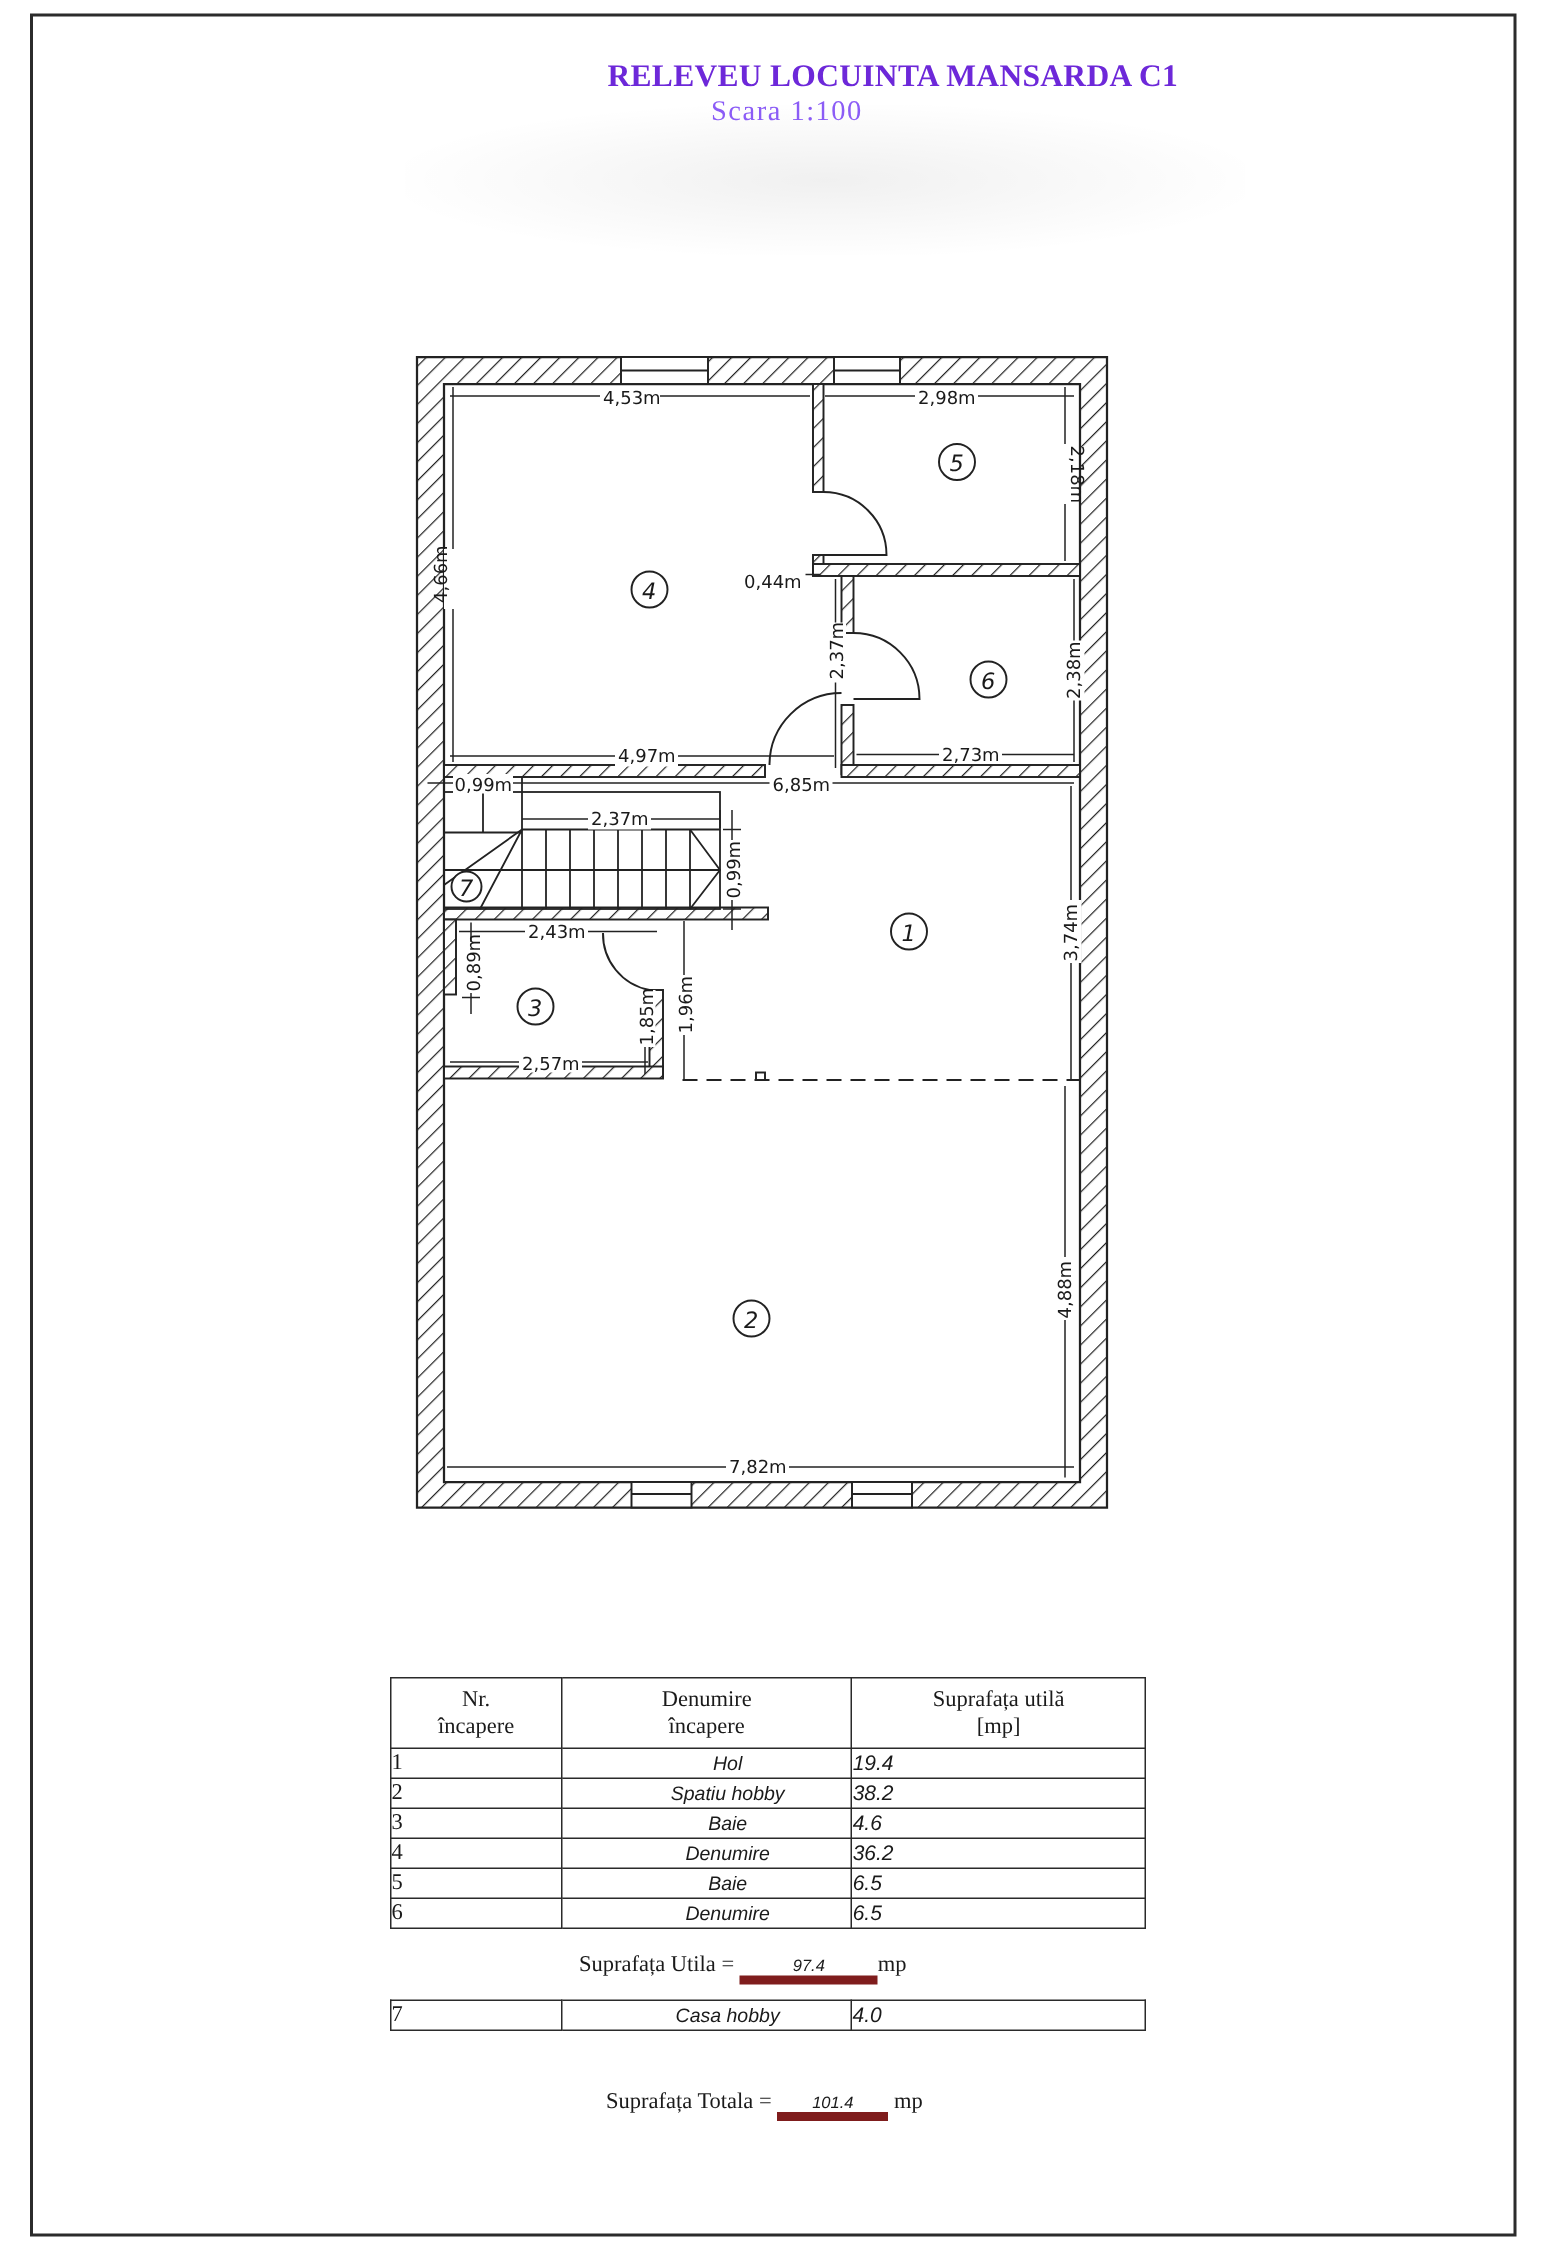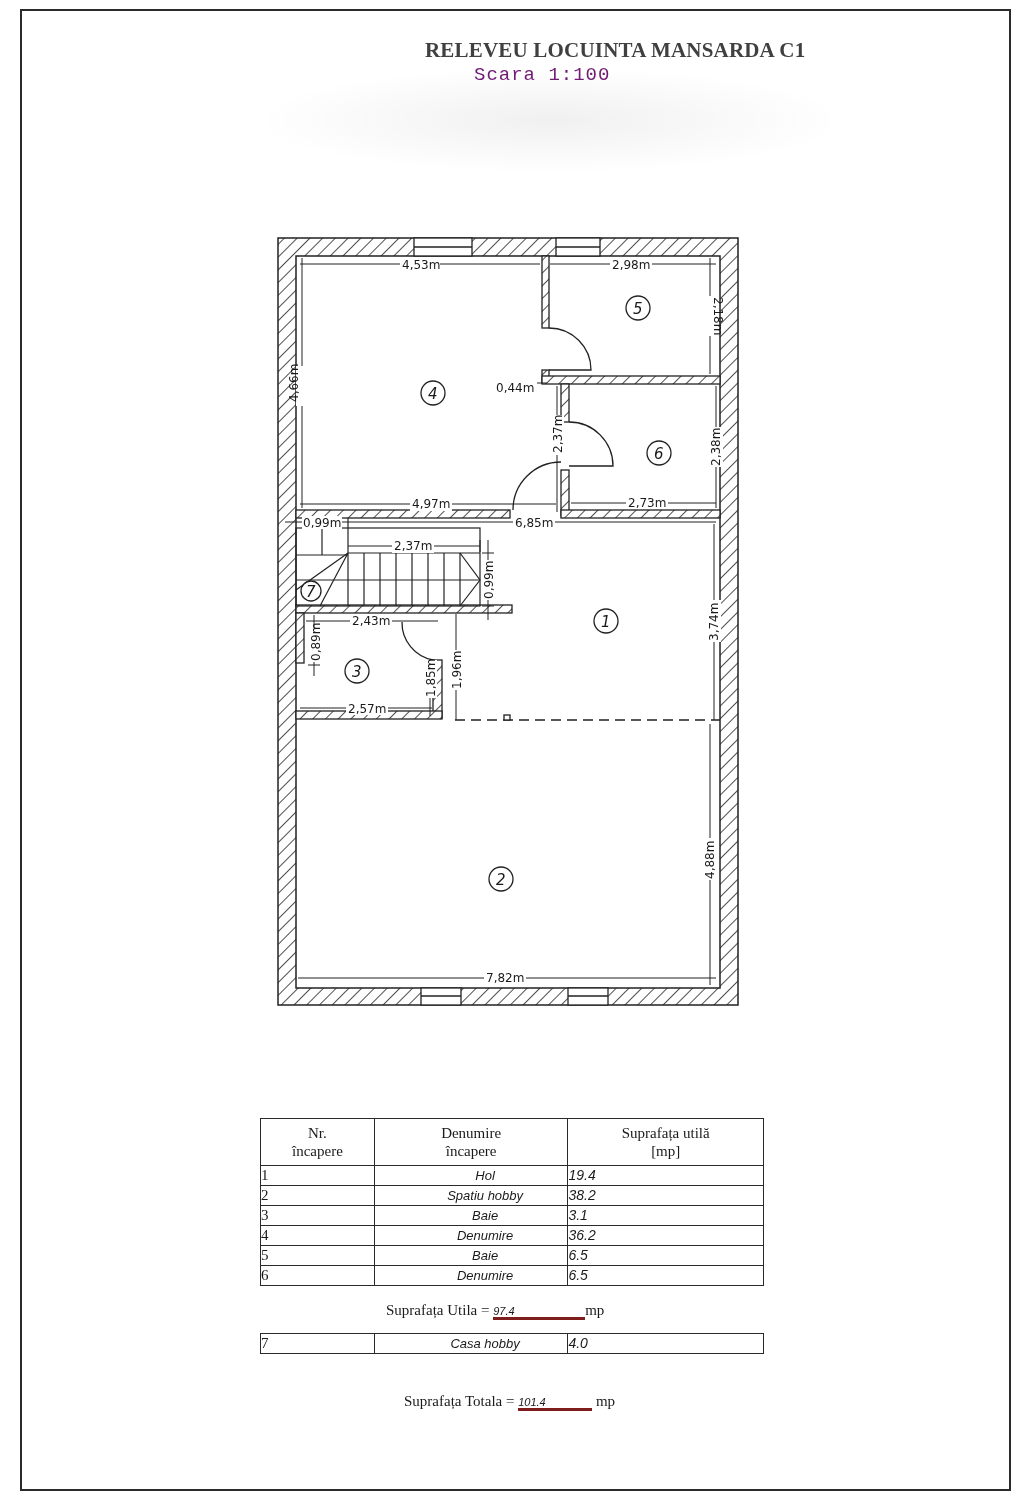--- a/index.html
+++ b/index.html
@@ -1,32 +1,32 @@
 <!DOCTYPE html>
 <html><head>
 <meta charset="utf-8">
 <style>
   html, body { margin:0; padding:0; background:#ffffff; }
   body { width:1032px; height:1504px; position:relative; overflow:hidden; font-family:"Liberation Serif", serif; color:#1a1a1a; }
   .page-border { position:absolute; left:20px; top:9px; width:991px; height:1482px; border:2px solid #2b2b2b; box-sizing:border-box; }
   .smudge { position:absolute; left:270px; top:70px; width:560px; height:100px; background:radial-gradient(ellipse at center, rgba(0,0,0,0.06) 0%, rgba(0,0,0,0.02) 50%, rgba(0,0,0,0) 75%); }
-  .title { position:absolute; left:405px; top:38px; font-family:"Liberation Serif", serif; font-weight:bold; font-size:21px; letter-spacing:0.2px; color:#404040; white-space:nowrap;margin-left:20px; }
-  .scale { position:absolute; left:474px; top:64px; font-family:Liberation Mono, monospace; font-size:19px; color:#701a75; font-weight:normal; letter-spacing:1px; white-space:nowrap; }
+  .title { position:absolute; left:405px; top:38px; font-family:"Liberation Serif", serif; font-weight:bold; font-size:21px; letter-spacing:0.2px; color:#6d28d9; white-space:nowrap; }
+  .scale { position:absolute; left:474px; top:64px; font-family:Liberation Serif, serif; font-size:19px; color:#8b5cf6; font-weight:normal; letter-spacing:1px; white-space:nowrap; }
   svg.plan { position:absolute; left:0; top:0; }
   .dim { font-family:"DejaVu Sans", sans-serif; font-size:12px; fill:#1a1a1a; }
   .rnum { font-family:"DejaVu Sans", sans-serif; font-size:15px; fill:#1a1a1a; font-style:italic; }
   table.rooms { position:absolute; border-collapse:collapse; font-size:14px; }
   table.rooms td, table.rooms th { border:1.5px solid #2a2a2a; padding:0; font-weight:normal; }
   table.rooms th { font-family:"Liberation Serif", serif; font-size:15px; line-height:18px; height:46px; }
   table.rooms td { height:19px; line-height:17px; }
   td.nr { font-family:"Liberation Serif", serif; font-size:15px; }
   td.name { font-family:"Liberation Sans", sans-serif; font-style:italic; font-size:13px; text-align:center; padding-left:28px !important; }
   td.area { font-family:"Liberation Sans", sans-serif; font-style:italic; font-size:14px; }
   .sumline { position:absolute; font-family:"Liberation Serif", serif; font-size:15px; white-space:nowrap; }
-  .sumval { display:inline-block; border-bottom:3px solid #7f1d1d; font-family:"Liberation Sans", sans-serif; font-style:italic; font-size:11px; text-align:left; vertical-align:baseline; }
+  .sumval { display:inline-block; border-bottom:6px solid #7f1d1d; font-family:"Liberation Sans", sans-serif; font-style:italic; font-size:11px; text-align:center; vertical-align:baseline; }
 </style>
 </head>
 <body>
 
 <div class="page-border"></div>
 <div class="smudge"></div>
 
 <div class="title">RELEVEU LOCUINTA MANSARDA C1</div>
 <div class="scale">Scara 1:100</div>
 
@@ -216,21 +216,21 @@
     <td class="area">19.4</td>
   </tr>
   <tr>
     <td class="nr">2</td>
     <td class="name">Spatiu hobby</td>
     <td class="area">38.2</td>
   </tr>
   <tr>
     <td class="nr">3</td>
     <td class="name">Baie</td>
-    <td class="area">3.1</td>
+    <td class="area">4.6</td>
   </tr>
   <tr>
     <td class="nr">4</td>
     <td class="name">Denumire</td>
     <td class="area">36.2</td>
   </tr>
   <tr>
     <td class="nr">5</td>
     <td class="name">Baie</td>
     <td class="area">6.5</td>

